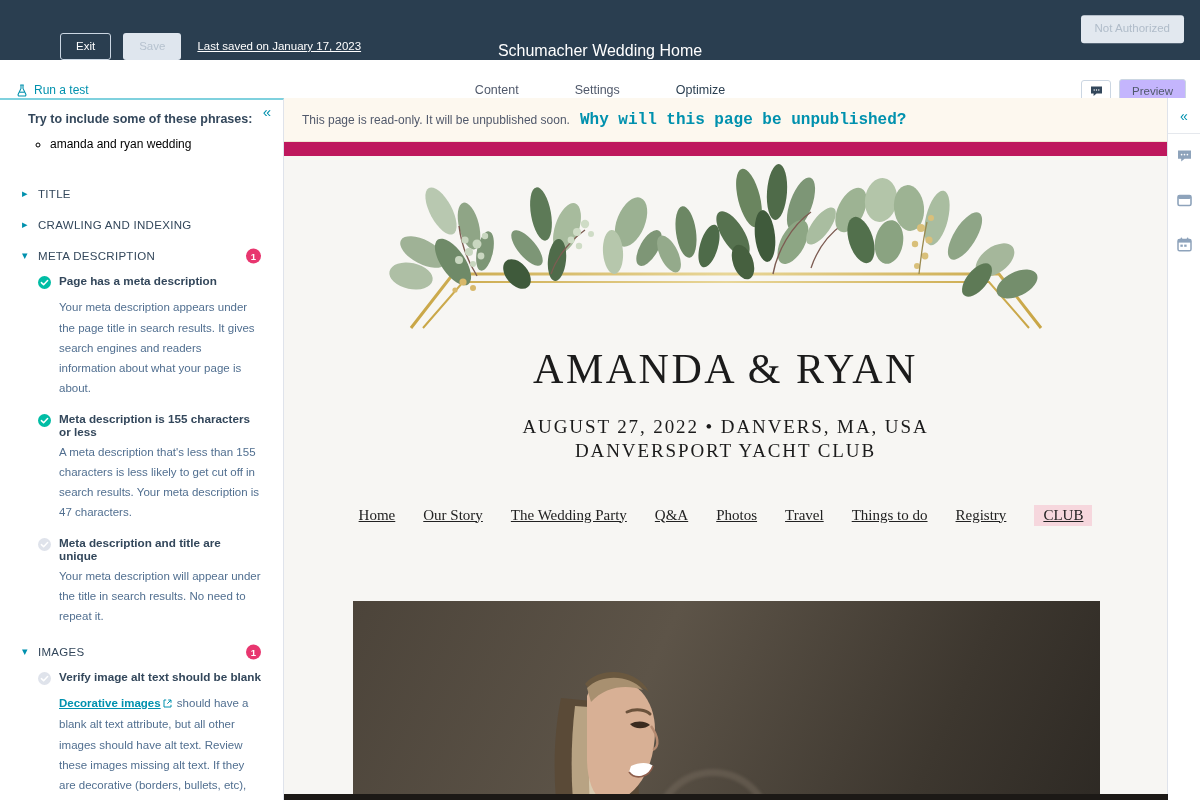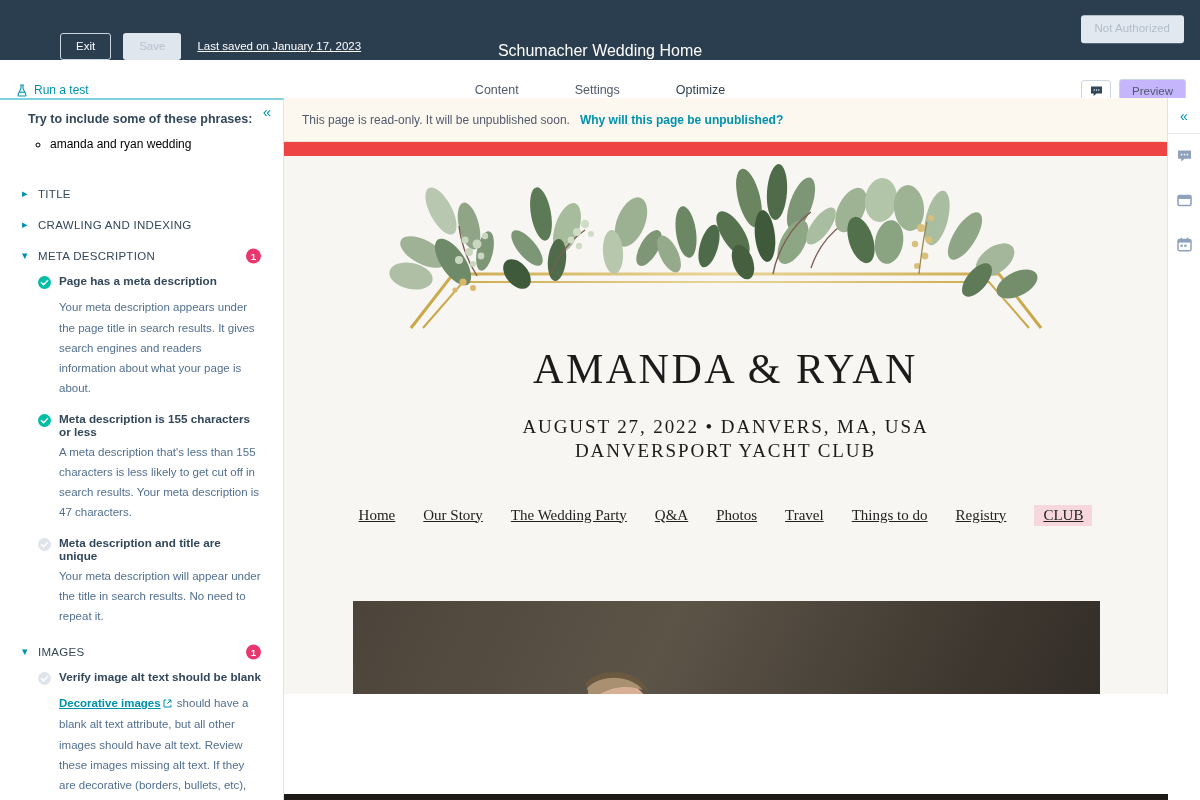--- a/index.html
+++ b/index.html
@@ -189,35 +189,35 @@
     font-size: 11.5px; color: #516f90;
     line-height: 1.76;
     margin: 4px 0 0 37px;
   }
   .link-inline { color: #0091ae; font-weight: bold; }
   .ext-ico { display:inline-block; vertical-align:-1px; margin:0 2px; }
 
   
   .preview {
     position: absolute; top: 98px; left: 284px;
-    width: 884px; height: 596px;
-    background: #ef4444;
+    width: 884px; height: 702px;
+    background: #be185d;
     overflow: hidden;
     border-right: 1px solid #dfe3eb;
   }
   .readonly-bar {
     height: 44px;
     background: #fdf8ef;
     border-bottom: 1px solid #f0e6d2;
     display: flex; align-items: center;
     padding-left: 18px;
     gap: 10px;
   }
   .readonly-text { font-size: 12px; color: #51596b; }
-  .readonly-link { font-size: 12px; color: #0091ae; font-weight: bold; cursor: pointer; }
+  .readonly-link { font-size: 16px; color: #0091ae; font-weight: bold; cursor: pointer; font-family: Liberation Mono, monospace; }
 
   .site { background: #f7f6f3; height: 658px; position: relative; }
 
   .wreath { height: 175px; position: relative; margin-top: 14px; }
   .wreath svg { position:absolute; left:50%; top:0; transform: translateX(-50%); }
 
   .couple {
     text-align: center;
     font-family: "Liberation Serif", serif;
     font-size: 42px;

